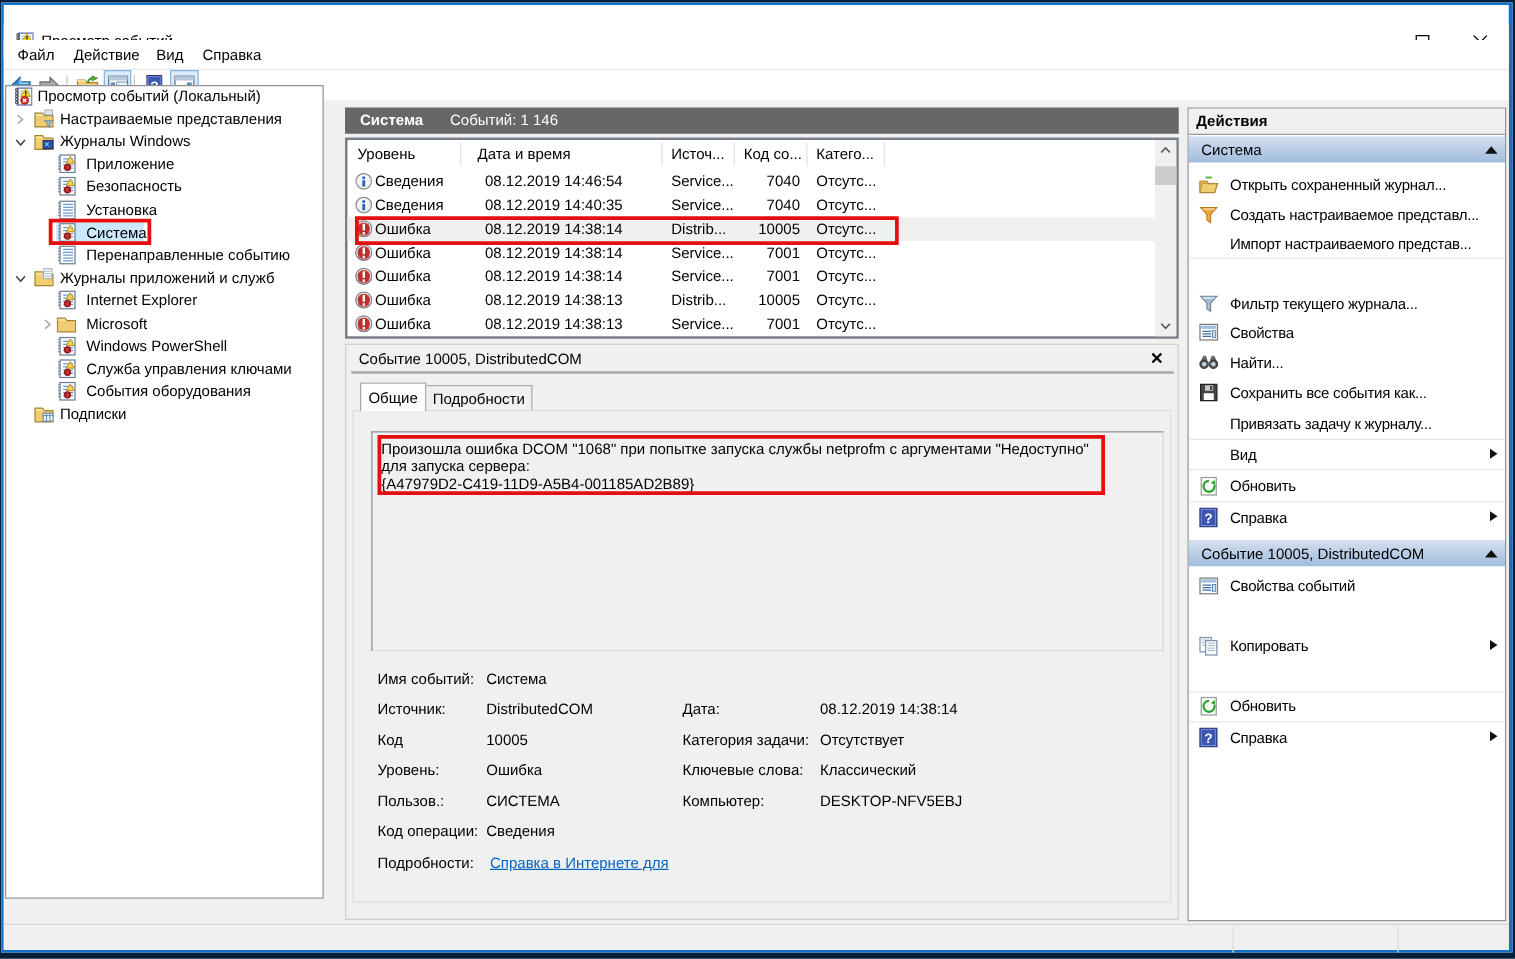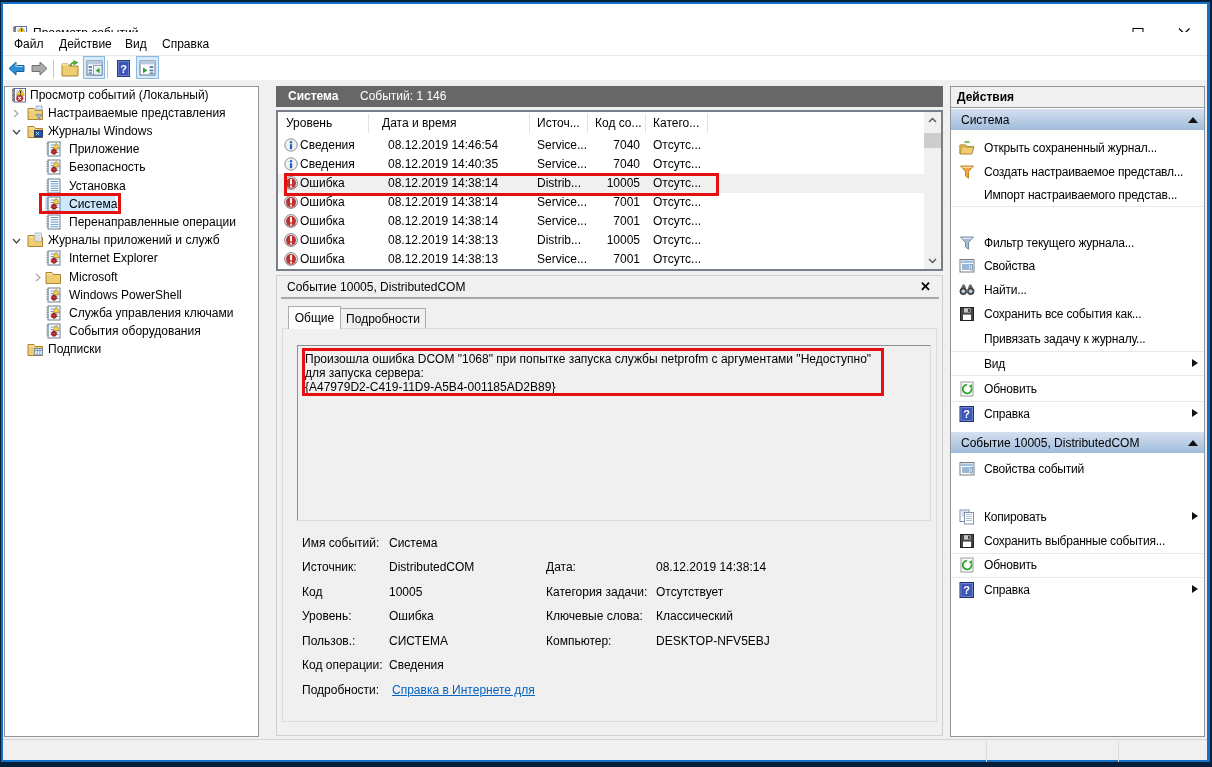--- a/index.html
+++ b/index.html
@@ -206,21 +206,21 @@
         </g>
       <g id="taskdoc">
           <rect x="1" y="1.5" width="13" height="12.5" fill="#fff" stroke="#7d7d7d"></rect>
           <rect x="2" y="2.5" width="11" height="2.4" fill="#9fc0de"></rect>
           <circle cx="9.6" cy="10" r="4.2" fill="#e8b23c" stroke="#8a621a"></circle>
           <path d="M9.6 7.6V10l1.8 1" fill="none" stroke="#5d3f0b"></path>
         </g>
     </defs>
   </svg>
 
-  <div class="panel" id="tree" style="left:1px;top:82px;width:255px;height:651px">
+  <div class="panel" id="tree" style="left:1px;top:64px;width:255px;height:651px">
     <div class="trow" style="top:-1px">
       <svg class="ticon" style="left:5px" width="16" height="16" viewBox="0 0 16 16">
           <use href="#evticon"></use>
         </svg>
       <span class="abs" style="left:25px">Просмотр событий (Локальный)</span>
     </div>
     <div class="trow" style="top:17px">
       <svg class="ticon" style="left:7px;top:5px" width="8" height="9" viewBox="0 0 8 9">
           <path d="M2 1l4 3.5L2 8" fill="none" stroke="#a8a8a8" stroke-width="1.3"></path>
         </svg>
@@ -265,21 +265,21 @@
       <svg class="ticon" style="left:40px" width="16" height="16">
           <use href="#logw"></use>
         </svg>
         <span class="abs" style="left:64px">Система</span>
       <div class="redbox" style="left:34px;top:-2px;width:82px;height:21px"></div>
     </div>
     <div class="trow" style="top:126px">
         <svg class="ticon" style="left:40px" width="16" height="16">
           <use href="#logp"></use>
         </svg>
-        <span class="abs" style="left:64px">Перенаправленные операции</span>
+        <span class="abs" style="left:64px">Перенаправленные событию</span>
       </div>
     <div class="trow" style="top:144px">
       <svg class="ticon" style="left:7px;top:6px" width="9" height="8" viewBox="0 0 9 8">
           <path d="M1 2l3.5 4L8 2" fill="none" stroke="#4a4a4a" stroke-width="1.3"></path>
         </svg>
       <svg class="ticon" style="left:22px" width="16" height="16" viewBox="0 0 16 16">
           <use href="#fold"></use>
           <rect x="8" y="1" width="6.5" height="8" fill="#fdfdfd" stroke="#8ba0b5" stroke-width="0.7"></rect>
           <path d="M9 3h4.5M9 5h4.5M9 7h4.5" stroke="#9ab0c6" stroke-width="0.7"></path>
         </svg>
@@ -544,26 +544,20 @@
         </svg>
         <span class="txt">Свойства событий</span>
       </div>
     <div class="act" style="top:417.5px">
         <svg class="aicon" width="16" height="16">
           <use href="#copy2"></use>
         </svg>
         <span class="txt">Копировать</span>
         <span class="arr"></span>
       </div>
-    <div class="act" style="top:441.5px">
-        <svg class="aicon" width="16" height="16">
-          <use href="#flop"></use>
-        </svg>
-        <span class="txt">Сохранить выбранные события...</span>
-      </div>
     <div class="asep" style="top:465.5px"></div>
     <div class="act" style="top:466px">
         <svg class="aicon" width="16" height="16">
           <use href="#refr"></use>
         </svg>
         <span class="txt">Обновить</span>
       </div>
     <div class="asep" style="top:490px"></div>
     <div class="act" style="top:490.5px">
         <svg class="aicon" width="16" height="16">

